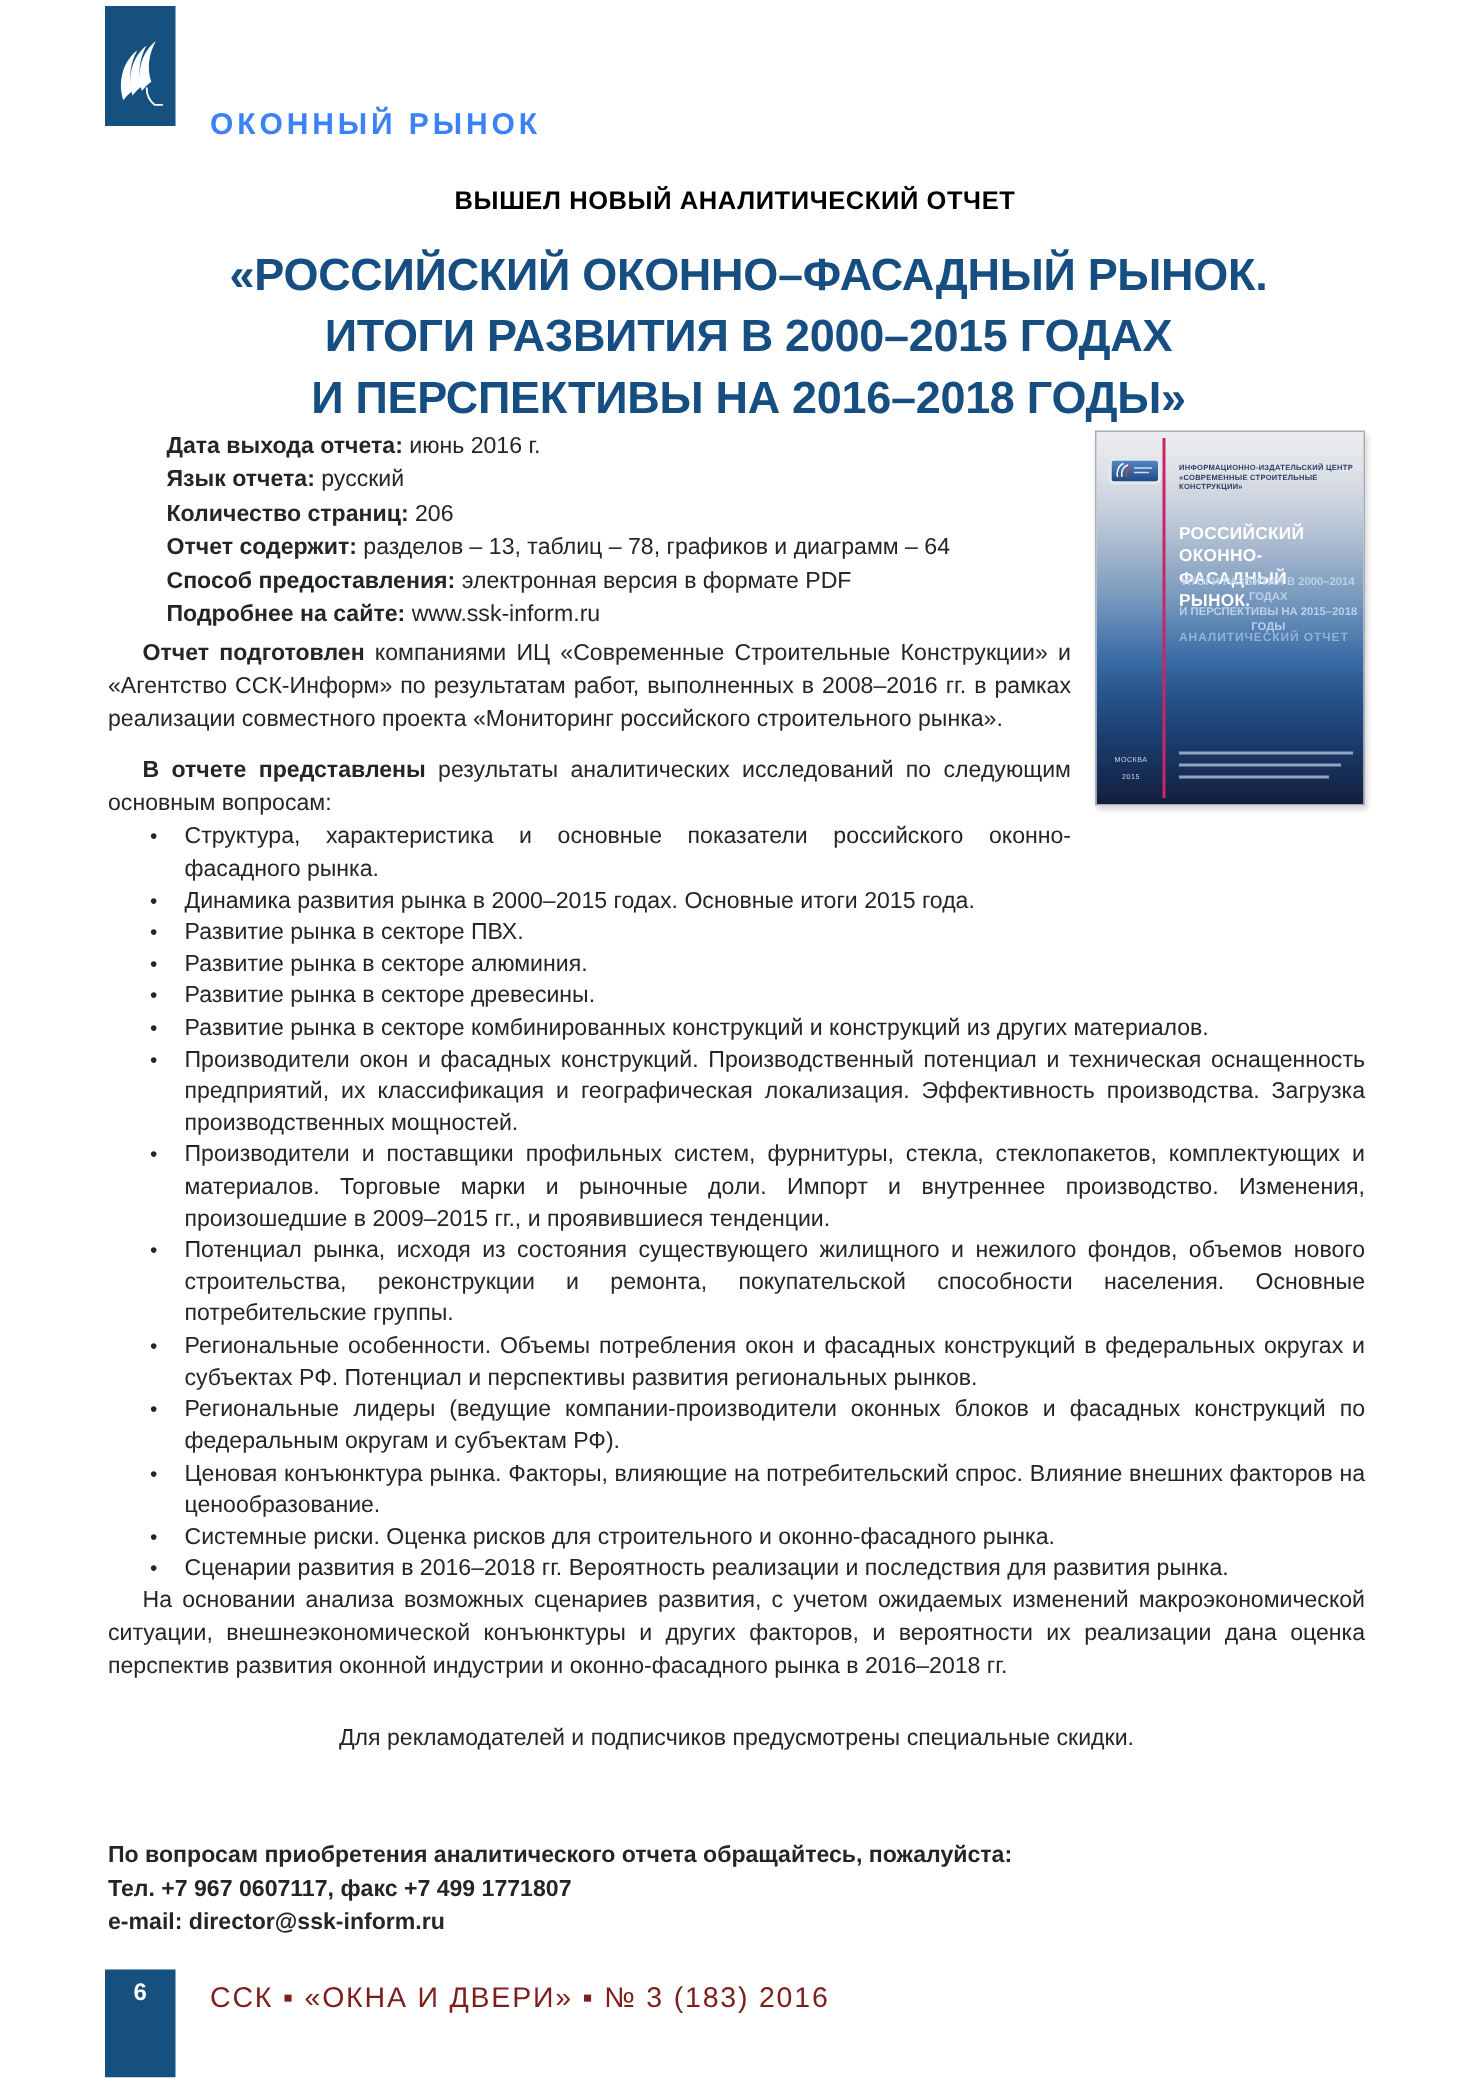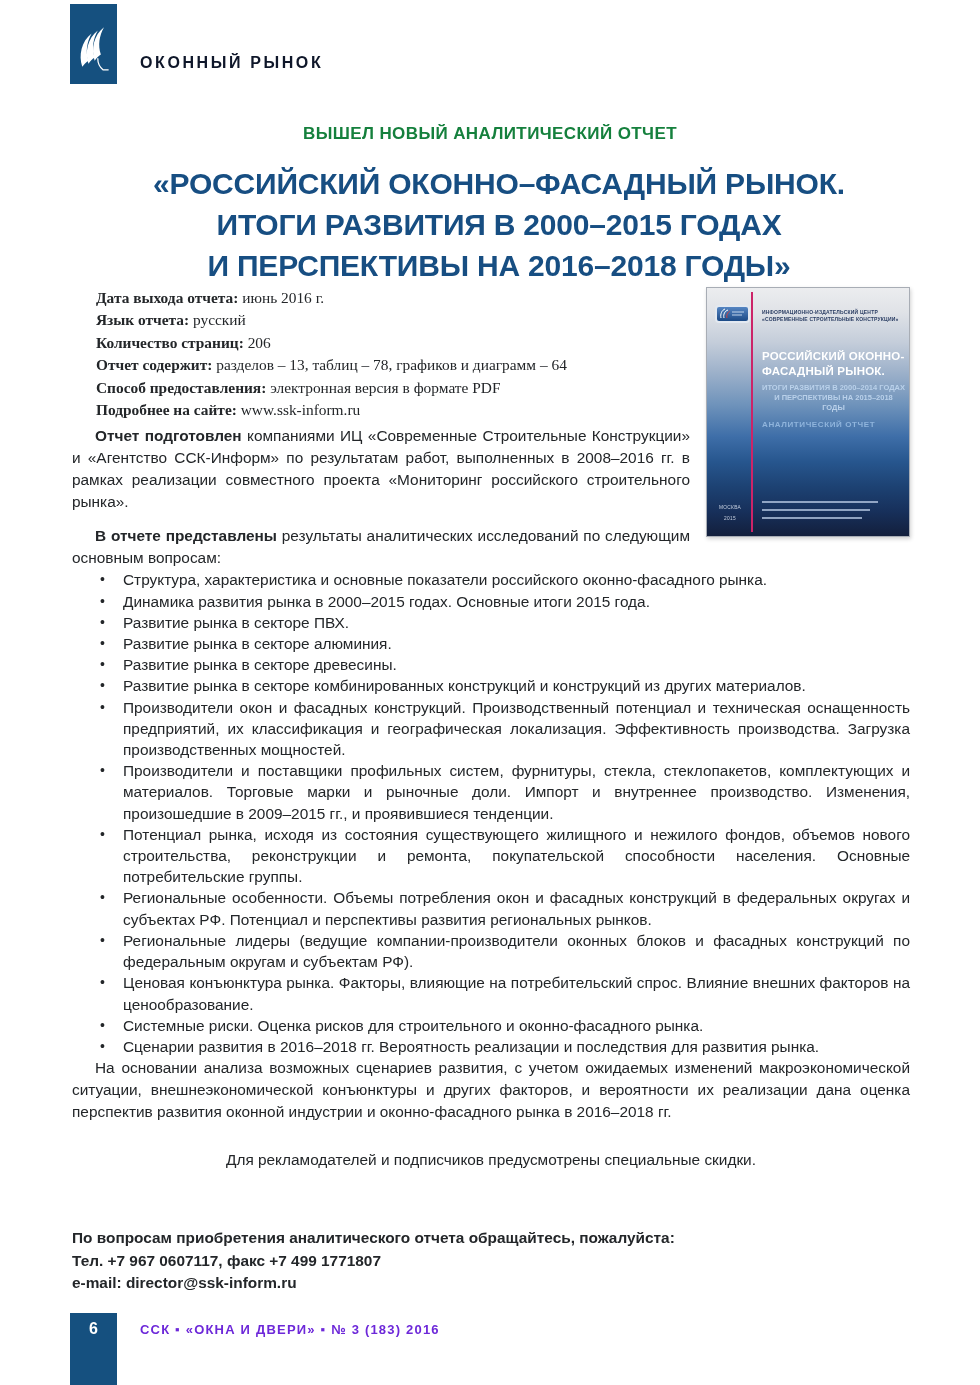--- a/index.html
+++ b/index.html
@@ -9,45 +9,45 @@
     font-family:"Liberation Sans", sans-serif; color:#24282c; overflow:hidden;
   }
 
   
   .brand-box {
     position:absolute; left:70px; top:4px; width:47px; height:80px;
     background:#15507F;
   }
   .brand-box svg { position:absolute; left:2px; top:14px; width:43px; height:62px; }
   .section-label {
-    position:absolute; left:140px; top:54px;
-    font-size:16px; font-weight:bold; color:#0f172a; letter-spacing:2.6px;
+    position:absolute; left:140px; top:72px;
+    font-size:20px; font-weight:bold; color:#3b82f6; letter-spacing:2.6px;
   }
 
   
   .kicker {
     position:absolute; top:124px; left:0; right:0; text-align:center;
-    color:#15803d; font-size:17px; font-weight:bold; letter-spacing:0.4px;
+    color:#000000; font-size:17px; font-weight:bold; letter-spacing:0.4px;
   }
   .report-title {
     position:absolute; top:163px; left:0; right:0; text-align:center;
     color:#174E82; font-size:30px; font-weight:bold; line-height:41px;
     letter-spacing:-0.2px;
     margin-left:18px;
   }
 
   
   .content {
     position:absolute; top:287px; left:72px; width:838px;
     font-size:15.4px; line-height:22px; text-align:justify; color:#232629;
   }
 
   
   .cover {
-    float:right; width:204px; height:250px; margin:0 0 30px 16px;
+    float:right; width:180px; height:250px; margin:0 0 30px 16px;
     position:relative;
     background:linear-gradient(180deg,#ecedef 0%,#dfe2e7 10%,#c4cdda 22%,
       #9db1ca 34%,#6f93bb 47%,#3e6ea8 60%,#27568e 70%,#1d4273 80%,
       #17305b 90%,#131f3c 100%);
     border:1px solid #a8adb5; box-shadow:1px 2px 4px rgba(0,0,0,0.18);
   }
   .cover-line { position:absolute; left:44px; top:4px; bottom:4px; width:2px; background:#CC2468; }
   .cover-logo-box {
     position:absolute; left:8px; top:17px; width:35px; height:18px;
     background:linear-gradient(180deg,#5585c2,#1c4a86);
@@ -75,21 +75,21 @@
     position:absolute; left:8px; top:214px; width:30px; text-align:center;
     color:#c8d2e2; font-size:4.8px; line-height:11px; letter-spacing:0.3px;
   }
   .cover-contact-lines { position:absolute; left:55px; top:213px; }
   .cover-contact-lines i { display:block; height:2px; margin-bottom:6px; background:rgba(185,203,228,0.75); }
   .cover-contact-lines i:nth-child(1){ width:116px; }
   .cover-contact-lines i:nth-child(2){ width:108px; }
   .cover-contact-lines i:nth-child(3){ width:100px; }
 
   
-  .meta { margin-left:24px; line-height:22.4px; text-align:left;font-family:Liberation Serif, serif; }
+  .meta { margin-left:39px; line-height:22.4px; text-align:left; }
   .meta b { font-weight:bold; }
 
   .para { margin-top:4px; text-indent:23px; }
   .para.second { margin-top:12px; }
   .para b { font-weight:bold; }
 
   
   .bullets { list-style:none; margin:0; padding:0; }
   .bullets li { position:relative; padding-left:51px; line-height:21.2px; }
   .bullets li::before {
@@ -107,21 +107,21 @@
   .page-num-box {
     position:absolute; left:70px; top:1313px; width:47px; height:72px;
     background:#15507F;
   }
   .page-num {
     position:absolute; top:7px; left:0; right:0; text-align:center;
     color:#ffffff; font-size:16px; font-weight:bold;
   }
   .journal-line {
     position:absolute; left:140px; top:1322px;
-    font-size:13px; color:#6d28d9; letter-spacing:1.2px;font-weight:bold;
+    font-size:19px; color:#7f1d1d; letter-spacing:1.2px;
   }
 </style>
 </head>
 <body>
 
 <div class="page">
 
   <div class="brand-box">
     <svg viewBox="0 0 47 80">
       <g fill="#ffffff">

